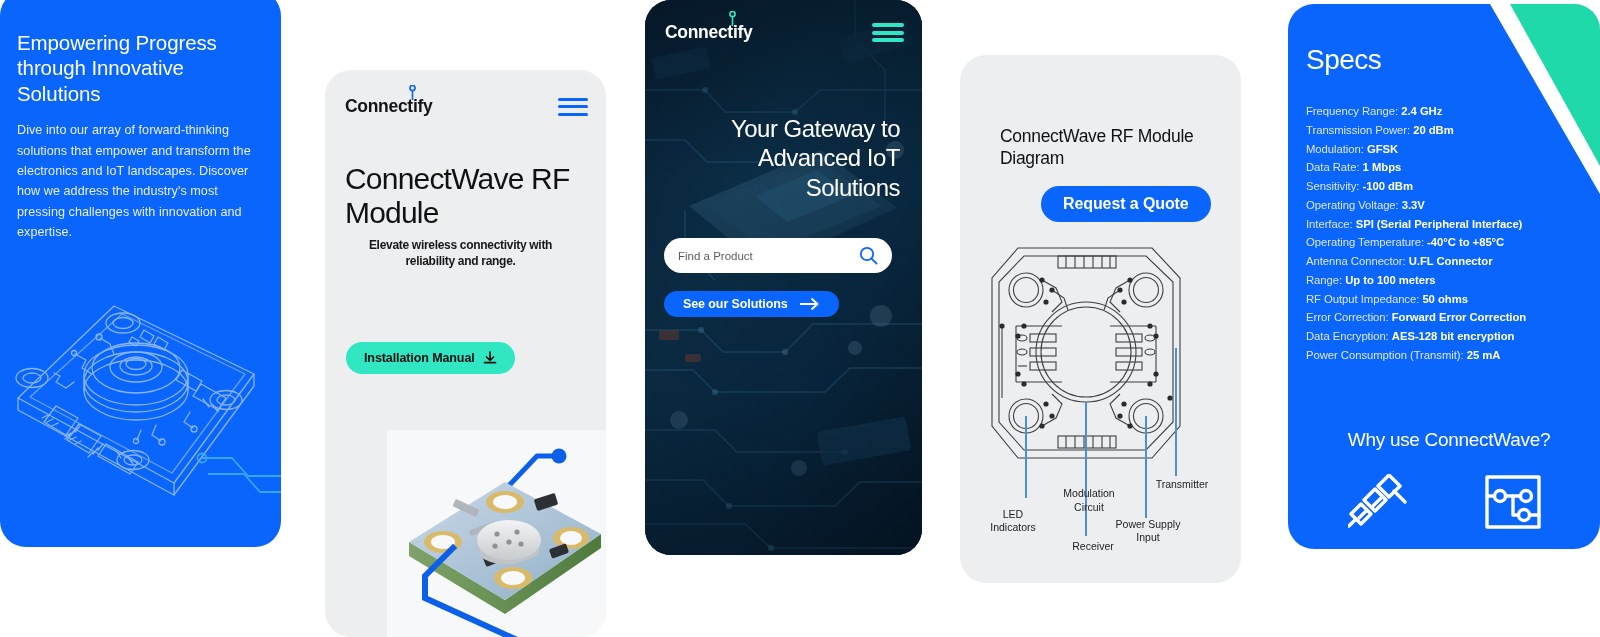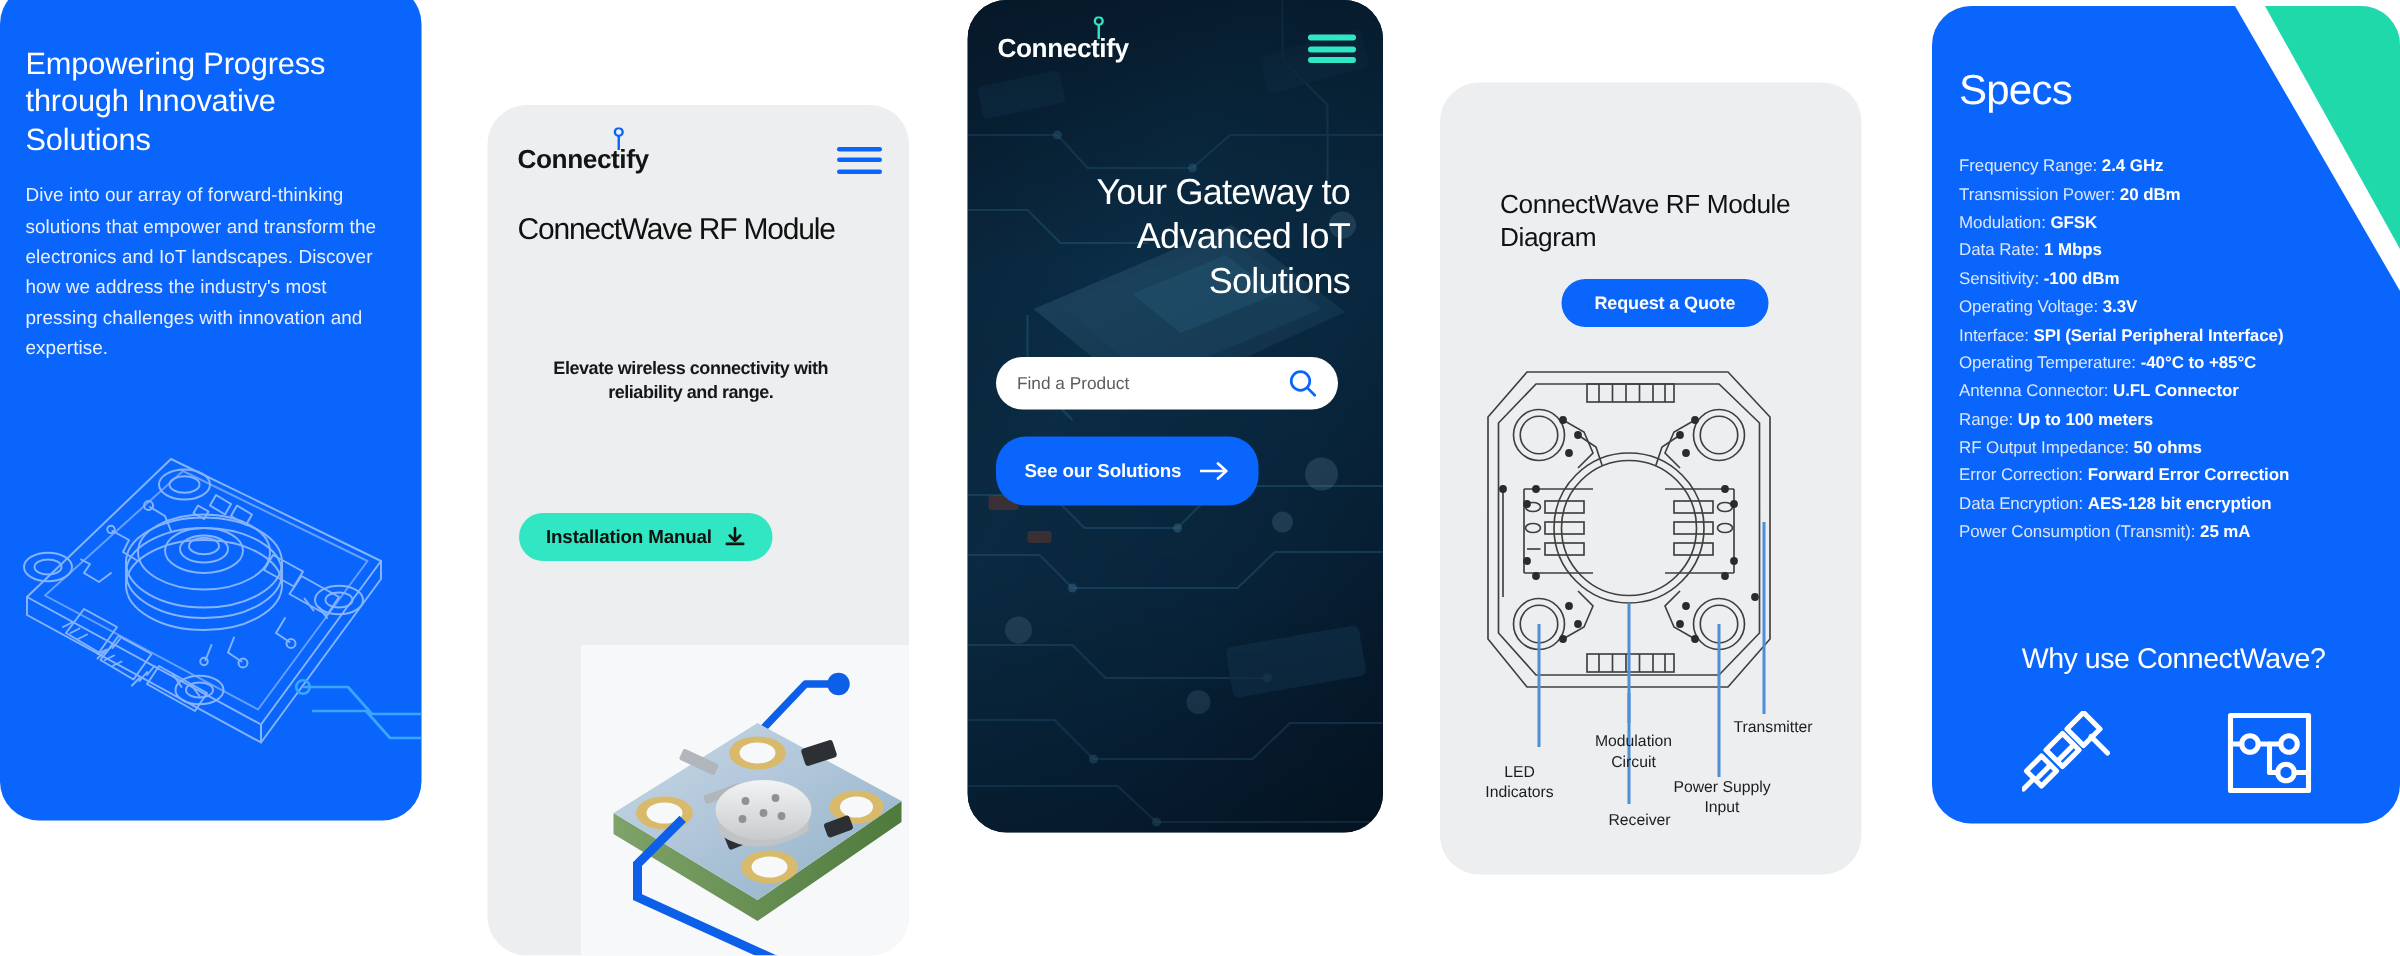--- a/index.html
+++ b/index.html
@@ -43,22 +43,22 @@
     display: flex; align-items: center; justify-content: space-between;
   }
   .logo-wrap { position: relative; display: inline-block; }
   .logo-text { font-size: 17.5px; font-weight: 600; color: #141414; letter-spacing: -0.3px; }
   .logo-pin {
     position: absolute; left: 63px; top: -11px; width: 9px; height: 15px;
   }
   .p2-burger { width: 30px; height: 18px; display: flex; flex-direction: column; justify-content: space-between; }
   .p2-burger i { display: block; height: 3px; background: #0a65fd; border-radius: 2px; }
   .p2-h1 {
-    position: absolute; left: 20px; top: 72px; right: 16px;
-    color: #111; font-size: 20px; line-height: 1.12; font-weight: 400; letter-spacing: -0.8px;
+    position: absolute; left: 20px; top: 92px; right: 16px;
+    color: #111; font-size: 30px; line-height: 1.12; font-weight: 400; letter-spacing: -0.8px;
   }
   .p2-sub {
     position: absolute; left: 20px; top: 168px; right: 30px;
     color: #171717; font-size: 12px; line-height: 1.3; font-weight: 600; letter-spacing: -0.3px; text-align: center;
   }
   .dl-btn {
     position: absolute; left: 21px;
     display: inline-flex; align-items: center; gap: 8px;
     background: #31e6c2; color: #101010;
     font-size: 12.5px; font-weight: 700; letter-spacing: -0.1px;
@@ -99,38 +99,38 @@
   .p3-search input {
     flex: 1; border: none; outline: none; background: transparent;
     font-family: "Liberation Sans", sans-serif; font-size: 11.5px; color: #4a4a4a;
   }
   .p3-search input::placeholder { color: #5c5c5c; }
   .p3-cta {
     position: absolute; left: 19px; top: 291px;
     display: inline-flex; align-items: center; gap: 12px;
     background: #0a65fd; color: #fff; border: none; cursor: pointer;
     font-size: 12.5px; font-weight: 700; letter-spacing: -0.1px;
-    padding: 16px 19px; border-radius: 20px;
+    padding: 6px 19px; border-radius: 20px;
   }
 
   
   .panel4 {
     position: absolute; left: 960px; top: 55px;
     width: 281px; height: 528px;
     background: #eceef0; border-radius: 26px; overflow: hidden;
   }
   .p4-title {
     position: absolute; left: 40px; top: 70px; right: 22px;
     color: #111; font-size: 17.5px; line-height: 1.28; font-weight: 400;
     letter-spacing: -0.3px;
   }
   .p4-quote {
     position: absolute; left: 81px; top: 131px;
     background: #0a65fd; color: #fff; border: none; cursor: pointer;
-    font-size: 12px; font-weight: 600; letter-spacing: -0.1px;
+    font-size: 16px; font-weight: 600; letter-spacing: -0.1px;
     padding: 9px 22px; border-radius: 18px;
   }
   .p4-diagram { position: absolute; left: 20px; top: 175px; width: 245px; height: 340px; }
 
   
   .panel5 {
     position: absolute; left: 1288px; top: 4px;
     width: 312px; height: 545px;
     background: #0a65fd; border-radius: 26px; overflow: hidden;
   }

